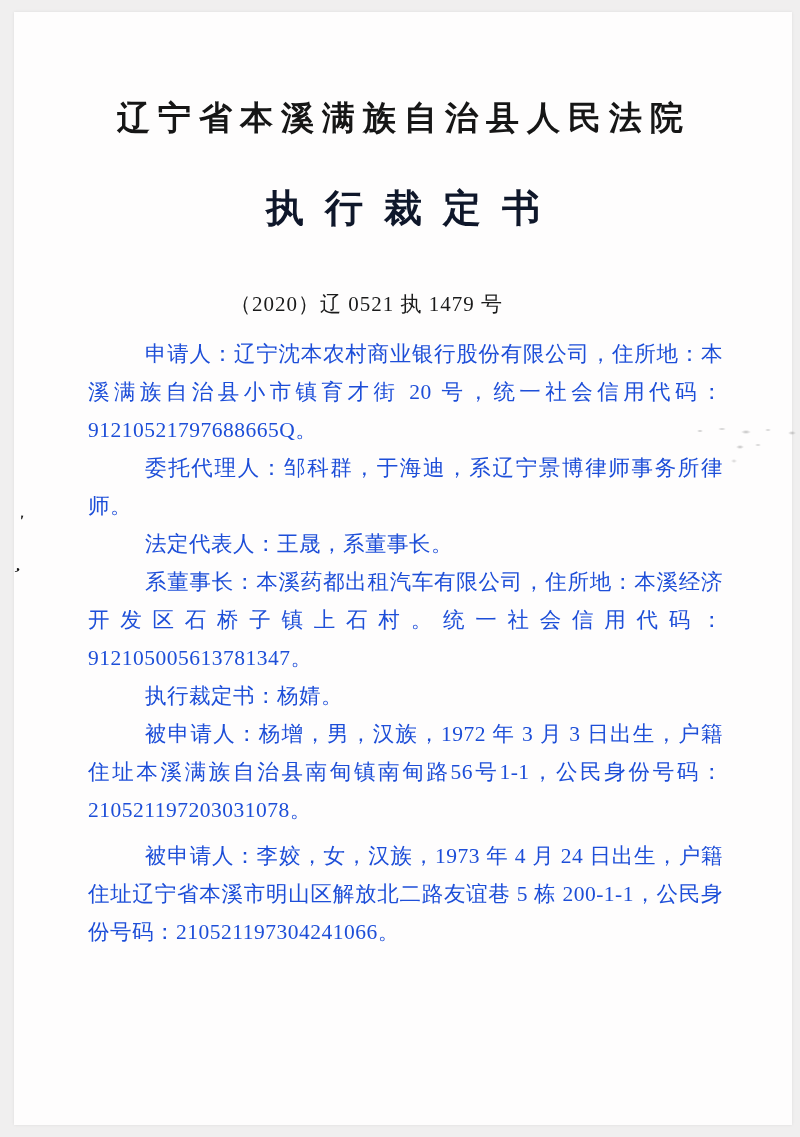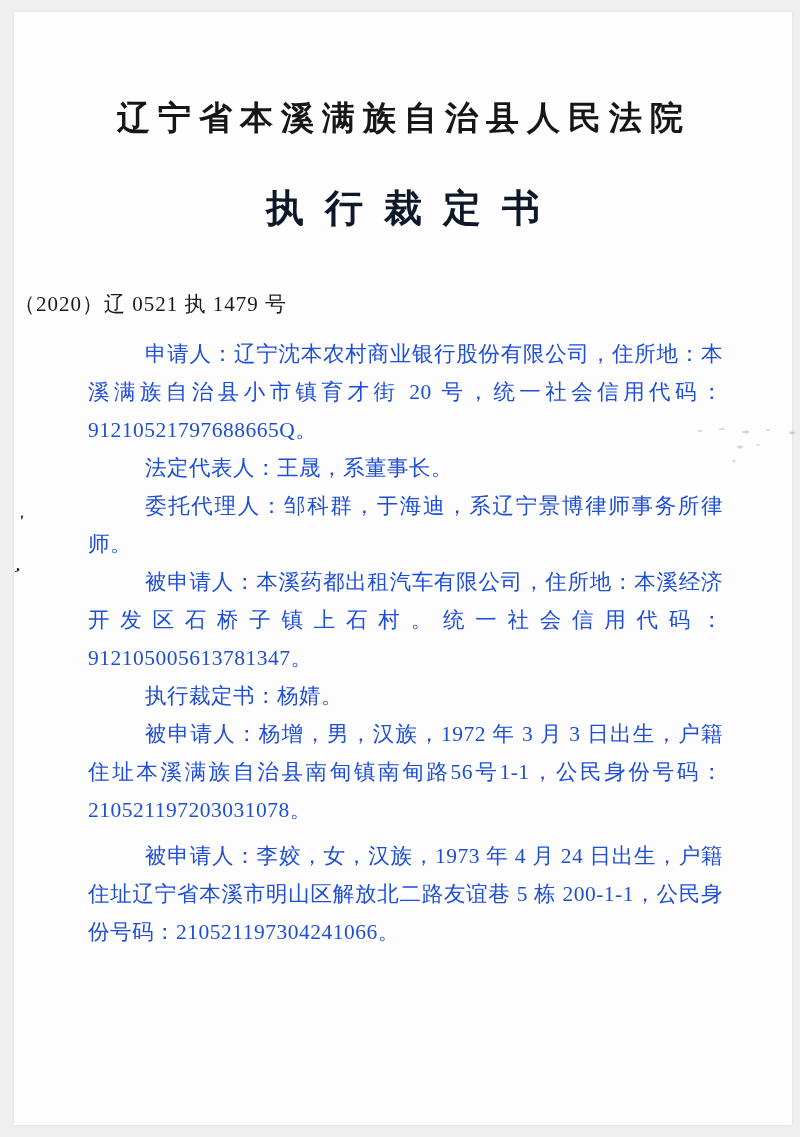--- a/index.html
+++ b/index.html
@@ -39,21 +39,21 @@
     text-align: center;
     font-size: 38px;
     font-weight: 700;
     letter-spacing: 21px;
     text-indent: 21px;
     line-height: 43px;
     color: #0f172a;
   }
   .case-number {
     margin: 60px 73px 0 0;
-    text-align: left;
+    text-align: center;
     font-size: 21px;
     letter-spacing: 1px;
     line-height: 28px;
     color: #1a1a1a;
   }
   .doc-body {
     margin-top: 17px;
     padding: 0 69px 0 74px;
   }
   .doc-body p {
@@ -107,22 +107,22 @@
     <div class="smudge"></div>
 
     <h1 class="court-name">辽宁省本溪满族自治县人民法院</h1>
 
     <h2 class="doc-title">执行裁定书</h2>
 
     <div class="case-number">（2020）辽 0521 执 1479 号</div>
 
     <div class="doc-body">
       <p>申请人：辽宁沈本农村商业银行股份有限公司，住所地：本溪满族自治县小市镇育才街 20 号，统一社会信用代码：91210521797688665Q。</p>
+      <p>委托代理人：邹科群，于海迪，系辽宁景博律师事务所律师。</p>
       <p>法定代表人：王晟，系董事长。</p>
-      <p>委托代理人：邹科群，于海迪，系辽宁景博律师事务所律师。</p>
-      <p>被申请人：本溪药都出租汽车有限公司，住所地：本溪经济开发区石桥子镇上石村。统一社会信用代码：912105005613781347。</p>
+      <p>系董事长：本溪药都出租汽车有限公司，住所地：本溪经济开发区石桥子镇上石村。统一社会信用代码：912105005613781347。</p>
       <p>执行裁定书：杨婧。</p>
       <p>被申请人：杨增，男，汉族，1972 年 3 月 3 日出生，户籍住址本溪满族自治县南甸镇南甸路56号1-1，公民身份号码：210521197203031078。</p>
       <p class="gap-top">被申请人：李姣，女，汉族，1973 年 4 月 24 日出生，户籍住址辽宁省本溪市明山区解放北二路友谊巷 5 栋 200-1-1，公民身份号码：210521197304241066。</p>
     </div>
 
   </div>
 </div>
 
 </body></html>

